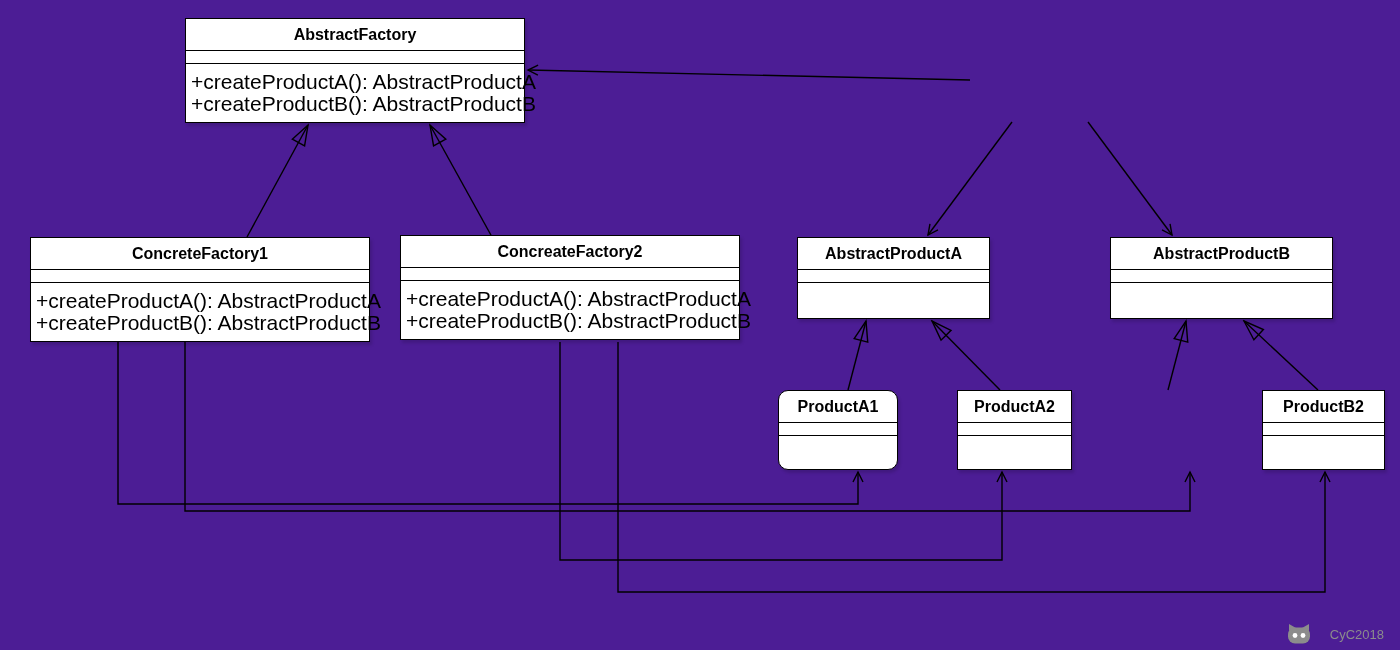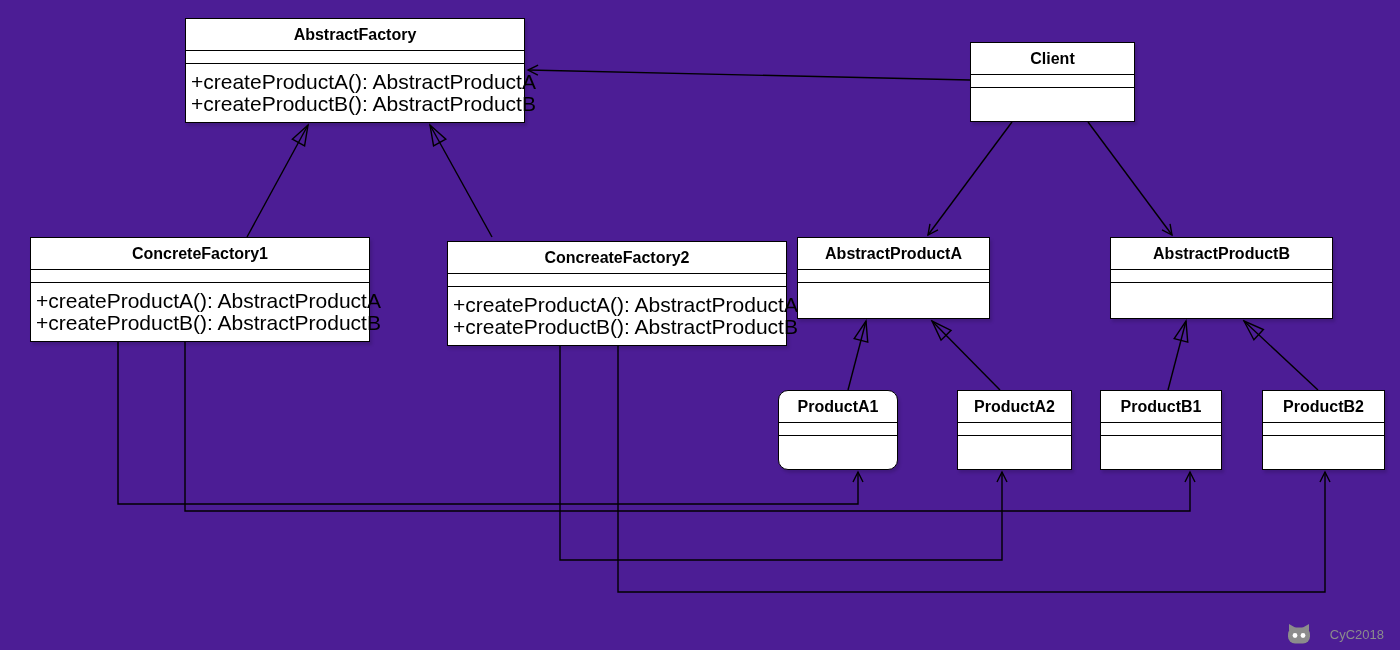--- a/index.html
+++ b/index.html
@@ -60,36 +60,31 @@
 
   <div class="uml-class" style="left:185px; top:18px; width:340px;">
     <div class="uml-title">AbstractFactory</div>
     <div class="uml-attrs"></div>
     <div class="uml-methods">
       <div>+createProductA(): AbstractProductA</div>
       <div>+createProductB(): AbstractProductB</div>
     </div>
   </div>
 
-  <div class="uml-class" style="left:970px; top:42px; width:165px;">
-    <div class="uml-title">Client</div>
-    <div class="uml-attrs"></div>
-    <div class="uml-blank-sm"></div>
-  </div>
 
   <div class="uml-class" style="left:30px; top:237px; width:340px;">
     <div class="uml-title">ConcreteFactory1</div>
     <div class="uml-attrs"></div>
     <div class="uml-methods">
       <div>+createProductA(): AbstractProductA</div>
       <div>+createProductB(): AbstractProductB</div>
     </div>
   </div>
 
-  <div class="uml-class" style="left:400px; top:241px; width:340px;margin-left:47px;">
+  <div class="uml-class" style="left:400px; top:235px; width:340px;">
     <div class="uml-title">ConcreateFactory2</div>
     <div class="uml-attrs"></div>
     <div class="uml-methods">
       <div>+createProductA(): AbstractProductA</div>
       <div>+createProductB(): AbstractProductB</div>
     </div>
   </div>
 
   <div class="uml-class" style="left:797px; top:237px; width:193px;">
     <div class="uml-title">AbstractProductA</div>
@@ -108,25 +103,20 @@
     <div class="uml-attrs"></div>
     <div class="uml-blank-sm"></div>
   </div>
 
   <div class="uml-class" style="left:945px; top:390px; width:115px;margin-left:12px;">
     <div class="uml-title">ProductA2</div>
     <div class="uml-attrs"></div>
     <div class="uml-blank-sm"></div>
   </div>
 
-  <div class="uml-class" style="left:1100px; top:390px; width:122px;">
-    <div class="uml-title">ProductB1</div>
-    <div class="uml-attrs"></div>
-    <div class="uml-blank-sm"></div>
-  </div>
 
   <div class="uml-class" style="left:1262px; top:390px; width:123px;">
     <div class="uml-title">ProductB2</div>
     <div class="uml-attrs"></div>
     <div class="uml-blank-sm"></div>
   </div>
 
   <div class="watermark">
     <span style="display:inline-flex;">
       <svg width="24" height="20" viewBox="0 0 24 20">

